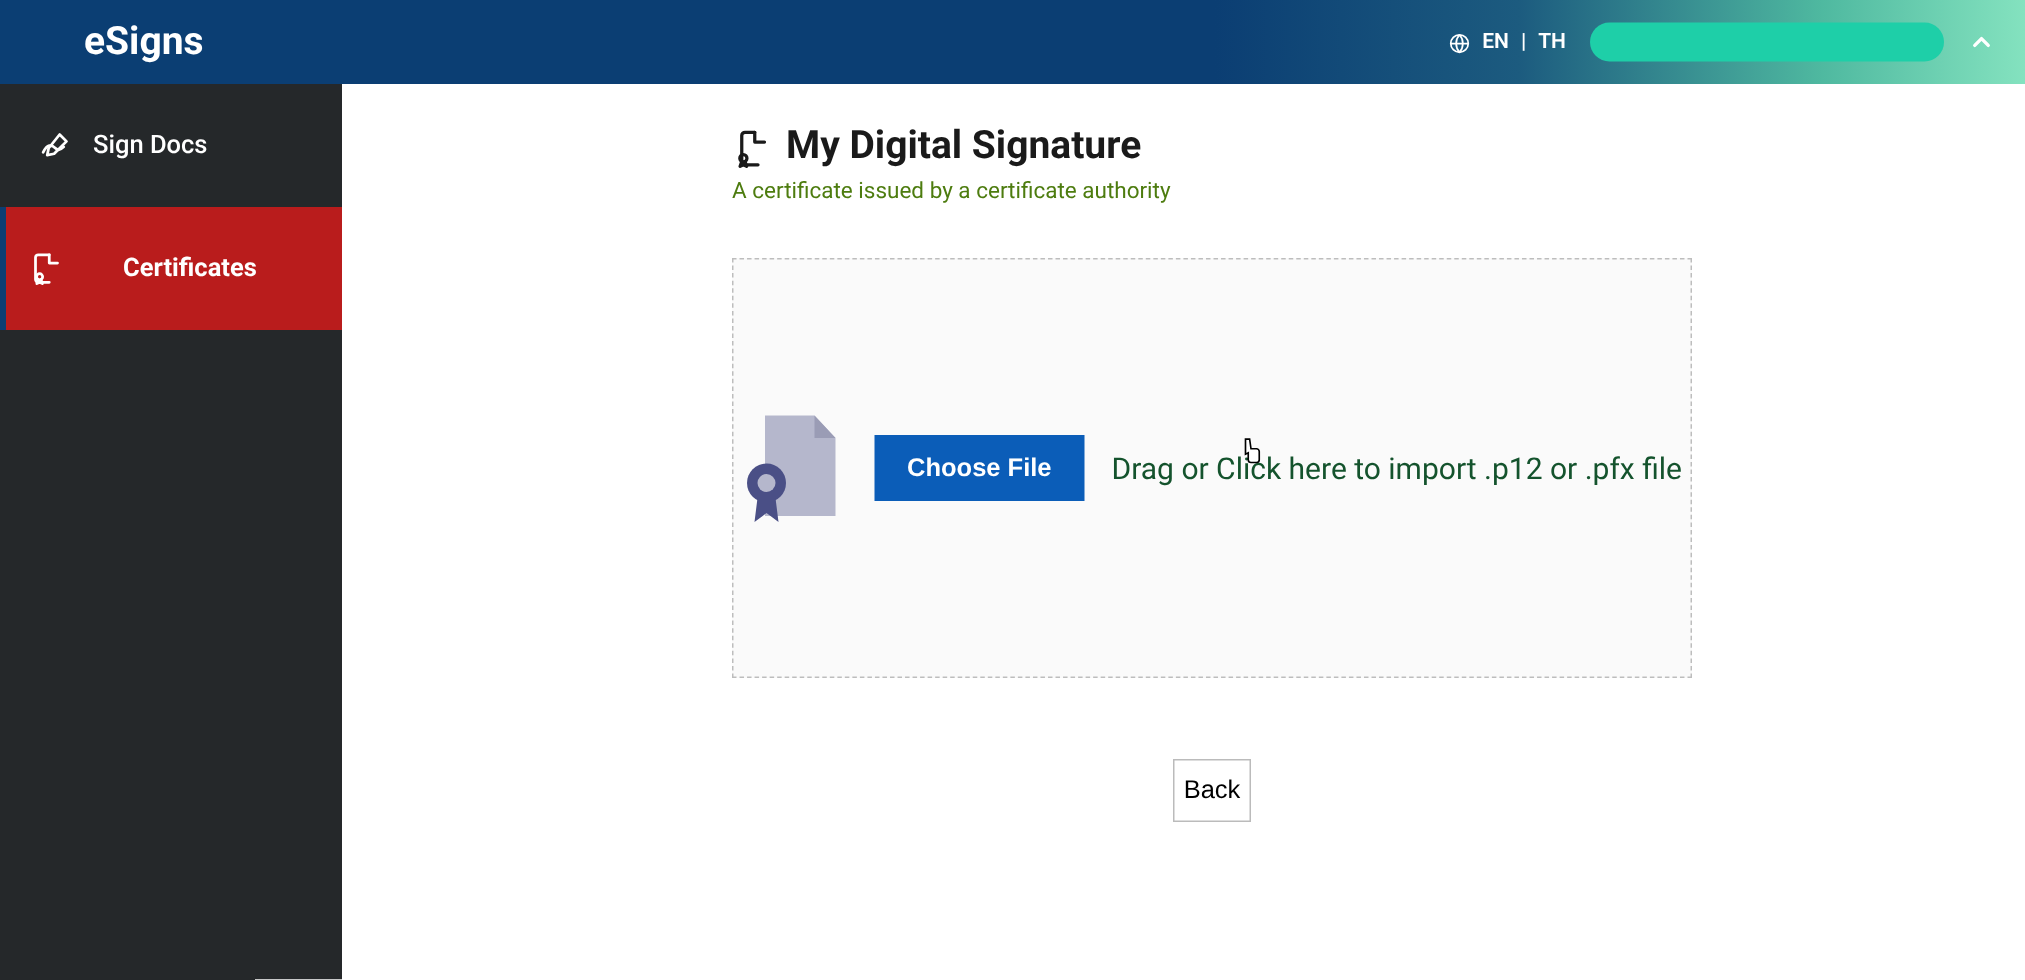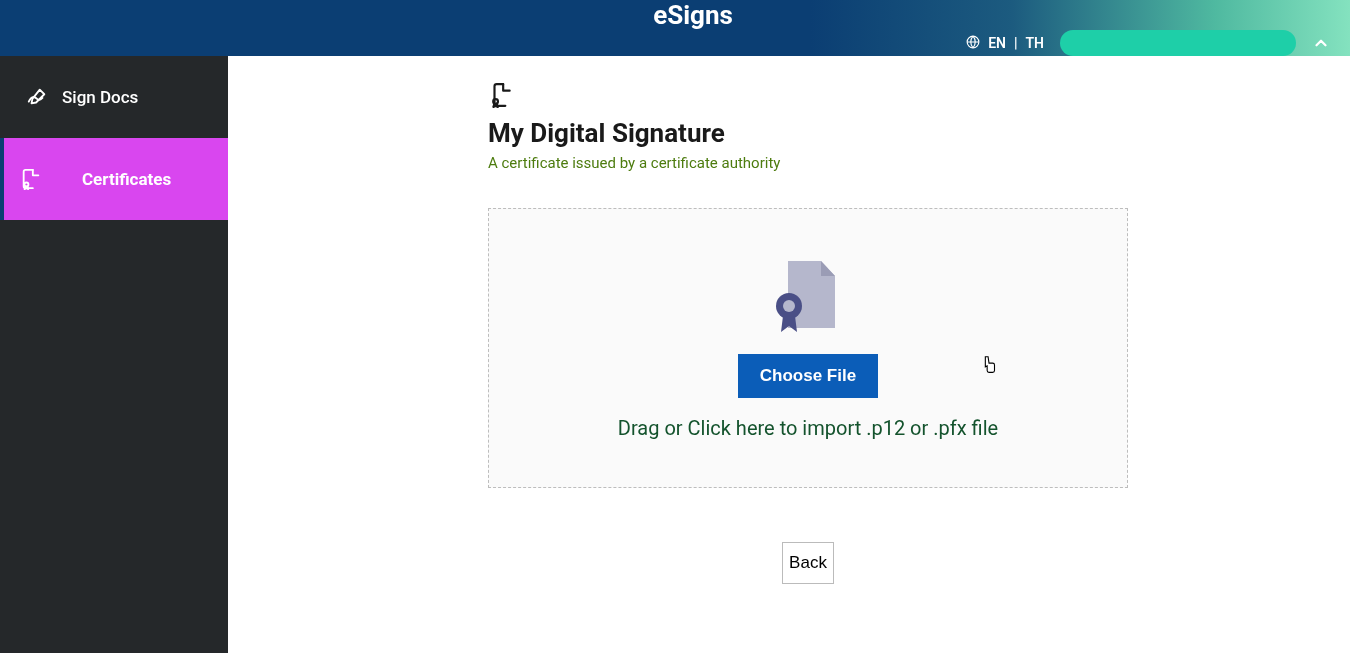--- a/index.html
+++ b/index.html
@@ -6,25 +6,24 @@
 body { font-family: -apple-system, BlinkMacSystemFont, "Segoe UI", Roboto, Helvetica, Arial, sans-serif; width: 1350px; height: 653px; overflow: hidden; }
 
 .header {
   height: 56px;
   background: linear-gradient(90deg, #0b3e73 0%, #0b3e73 60%, #1c5b7f 75%, #4fb9a0 90%, #84e2bf 100%);
   display: flex;
   align-items: center;
   padding: 0 20px 0 56px;
   color: #fff;
   position: relative;
-  flex-direction: column;
 }
 .logo { font-size: 26px; font-weight: 700; }
 .header-right { margin-left: auto; display: flex; align-items: center; gap: 16px; }
-.lang { display: flex; align-items: flex-start; gap: 8px; font-weight: 600; font-size: 14px; }
+.lang { display: flex; align-items: flex-end; gap: 8px; font-weight: 600; font-size: 14px; }
 .globe-icon { width: 14px; height: 14px; }
 .pill { width: 236px; height: 26px; border-radius: 14px; background: #1ecfa8; }
 .chevron-up { width: 18px; height: 18px; fill: #fff; }
 
 .body { display: flex; height: calc(653px - 56px); }
 
 .sidebar { width: 228px; background: #25282a; color: #fff; display: flex; flex-direction: column; }
 .sidebar-item {
   height: 82px;
   display: flex;
@@ -32,38 +31,38 @@
   gap: 10px;
   padding: 0 16px;
   font-size: 17px;
   font-weight: 500;
   cursor: pointer;
 }
 .sidebar-item .icon { width: 22px; height: 22px; flex-shrink: 0; display: inline-flex; align-items: center; justify-content: center; }
 .sidebar-item .icon svg { width: 22px; height: 22px; stroke: #fff; }
 .sidebar-item.indent { padding-left: 60px; }
 .sidebar-item.indent .icon { margin-left: -34px; margin-right: 4px; }
-.sidebar-item.active { background: #d946ef; border-left: 4px solid #0b3e73; font-weight: 700; gap: 40px; }
+.sidebar-item.active { background: #b91c1c; border-left: 4px solid #0b3e73; font-weight: 700; gap: 40px; }
 
 .main { flex: 1; padding: 26px 40px 40px 40px; background: #fff; overflow: auto; }
 .content { max-width: 720px; margin-left: 220px; }
 
 .page-head { display: flex; align-items: flex-start; gap: 14px; }
-.page-title-row { display: flex; align-items: flex-start; gap: 10px; flex-direction: column; }
+.page-title-row { display: flex; align-items: flex-end; gap: 10px; }
 .page-title { font-size: 26px; font-weight: 700; color: #1a1a1a; }
 .page-subtitle { font-size: 15px; color: #4d7c0f; margin-top: 6px; }
 .head-icon { width: 26px; height: 26px; }
 
 .dropzone {
   margin-top: 36px;
   border: 1.5px dashed #bdbdbd;
   background: #fafafa;
   height: 280px;
   display: flex;
-  flex-direction: column;
+  flex-direction: row;
   align-items: center;
   justify-content: center;
   gap: 18px;
   width: 640px;
 }
 .file-icon-wrap { position: relative; width: 70px; height: 80px; }
 .btn-primary {
   background: #0b5db8;
   color: #fff;
   border: none;

